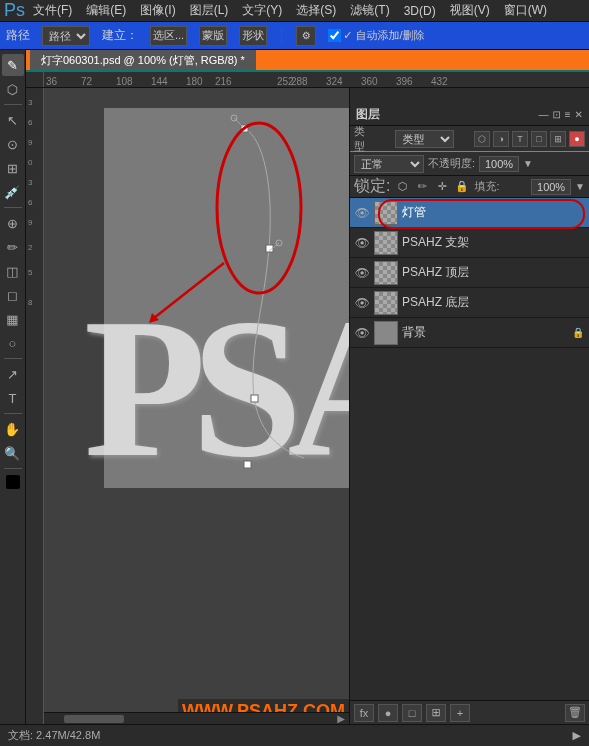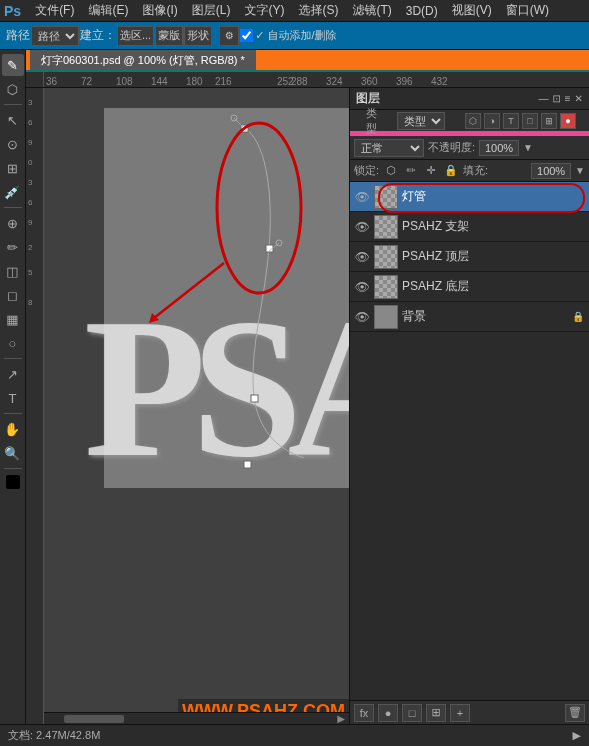--- a/index.html
+++ b/index.html
@@ -1,24 +1,24 @@
 <!DOCTYPE html>
 <html><head>
   <meta charset="utf-8">
   <style>
     * { margin: 0; padding: 0; box-sizing: border-box; }
     body { width: 589px; height: 746px; overflow: hidden; background: #1e1e1e; font-family: 'SimHei', 'Microsoft YaHei', sans-serif; font-size: 12px; color: #ccc; }
 
     
     #menu-bar { background: #2b2b2b; height: 22px; display: flex; align-items: center; padding: 0 4px; gap: 2px; border-bottom: 1px solid #111; }
-    #menu-bar .ps-logo { color: #fff; font-weight: bold; font-size: 14px; margin-right: 6px; color: #4a9fd4; }
+    #menu-bar .ps-logo { color: #fff; font-weight: normal; font-size: 18px; margin-right: 0; color: #4a9fd4; }
     #menu-bar .menu-item { color: #ccc; font-size: 12px; padding: 0 6px; cursor: pointer; }
 
     
-    #options-bar { background: #0369a1; height: 28px; display: flex; align-items: center; padding: 0 6px; gap: 1px; border-bottom: 1px solid #111; }
+    #options-bar { background: #1d4ed8; height: 28px; display: flex; align-items: center; padding: 0 6px; gap: 12px; border-bottom: 1px solid #111; }
     #options-bar .opt-label { color: #ccc; font-size: 12px; }
     #options-bar select { background: #3c3c3c; color: #ccc; border: 1px solid #555; height: 20px; font-size: 11px; padding: 0 2px; }
     #options-bar .opt-btn { background: #3c3c3c; color: #ccc; border: 1px solid #555; height: 20px; font-size: 11px; padding: 0 2px; cursor: pointer; }
     #options-bar .opt-sep { width: 1px; height: 18px; background: #555; margin: 0 2px; }
     #options-bar .opt-icon { width: 20px; height: 20px; background: #3c3c3c; border: 1px solid #555; display: flex; align-items: center; justify-content: center; font-size: 10px; cursor: pointer; }
     #options-bar .opt-checkbox { display: flex; align-items: center; gap: 2px; font-size: 11px; color: #ccc; }
 
     
     #main-area { display: flex; height: calc(746px - 22px - 28px - 22px); }
 
@@ -54,41 +54,41 @@
     .canvas-letter { font-size: 160px; font-weight: bold; color: #ddd; font-family: Georgia, serif; text-shadow: 2px 2px 4px #999; opacity: 0.85; letter-spacing: -5px; }
 
     
     #path-svg { position: absolute; top: 0; left: 0; width: 100%; height: 100%; pointer-events: none; }
 
     
     #annotation-svg { position: absolute; top: 0; left: 0; width: 100%; height: 100%; pointer-events: none; }
 
     
     #panels-right { width: 240px; background: #2b2b2b; border-left: 1px solid #111; display: flex; flex-direction: column; }
-    #panel-header { background: #2b2b2b; height: 22px; display: flex; align-items: center; justify-content: space-between; padding: 0 6px; border-bottom: 1px solid #111; }
+    #panel-header { background: #2b2b2b; height: 22px; display: flex; align-items: center; justify-content: space-between; padding: 0 6px; border-bottom: 1px solid #111; margin-top: 16px; }
     #panel-header .panel-title { color: #ccc; font-size: 12px; font-weight: bold; }
     #panel-header .panel-controls { display: flex; gap: 4px; }
     #panel-header .panel-btn { color: #aaa; font-size: 10px; cursor: pointer; }
 
     
-    #layer-filter { background: #2f2f2f; height: 26px; display: flex; align-items: center; padding: 0 16px; gap: 20px; border-bottom: 5px solid #ec4899; }
+    #layer-filter { background: #2f2f2f; height: 26px; display: flex; align-items: center; padding: 0 4px; gap: 20px; border-bottom: 1px solid #ec4899; }
     #layer-filter .filter-label { color: #aaa; font-size: 11px; }
     #layer-filter select { background: #3c3c3c; color: #ccc; border: 1px solid #555; height: 18px; font-size: 11px; padding: 0 2px; width: 60px; }
     #layer-filter .filter-icons { display: flex; gap: 3px; margin-left: auto; }
     #layer-filter .filter-icon { width: 16px; height: 16px; background: #3c3c3c; border: 1px solid #555; display: flex; align-items: center; justify-content: center; font-size: 9px; color: #aaa; cursor: pointer; }
 
     
     #layer-blend { background: #2f2f2f; height: 24px; display: flex; align-items: center; padding: 0 4px; gap: 4px; border-bottom: 1px solid #111; }
     #layer-blend select { background: #3c3c3c; color: #ccc; border: 1px solid #555; height: 18px; font-size: 11px; padding: 0 2px; width: 70px; }
     #layer-blend .blend-label { color: #aaa; font-size: 11px; }
     #layer-blend input[type=text] { background: #3c3c3c; color: #ccc; border: 1px solid #555; height: 16px; width: 40px; font-size: 11px; text-align: center; }
 
     
     #layer-lock { background: #2f2f2f; height: 22px; display: flex; align-items: center; padding: 0 4px; gap: 4px; border-bottom: 1px solid #111; }
-    #layer-lock .lock-label { color: #aaa; font-size: 11px; }
+    #layer-lock .lock-label { color: #aaa; font-size: 16px; }
     #layer-lock .lock-icon { width: 16px; height: 16px; display: flex; align-items: center; justify-content: center; font-size: 11px; color: #aaa; cursor: pointer; }
     #layer-lock input[type=text] { background: #3c3c3c; color: #ccc; border: 1px solid #555; height: 16px; width: 40px; font-size: 11px; text-align: center; margin-left: auto; }
     #layer-lock .fill-label { color: #aaa; font-size: 11px; }
 
     
     #layers-list { flex: 1; overflow-y: auto; background: #2b2b2b; }
     .layer-row { height: 30px; display: flex; align-items: center; padding: 0 4px; gap: 4px; border-bottom: 1px solid #1a1a1a; cursor: pointer; }
     .layer-row.selected { background: #3a6ea5; }
     .layer-eye { width: 16px; height: 16px; display: flex; align-items: center; justify-content: center; font-size: 12px; color: #aaa; cursor: pointer; }
     .layer-thumb { width: 24px; height: 24px; background: #555; border: 1px solid #666; flex-shrink: 0; }

